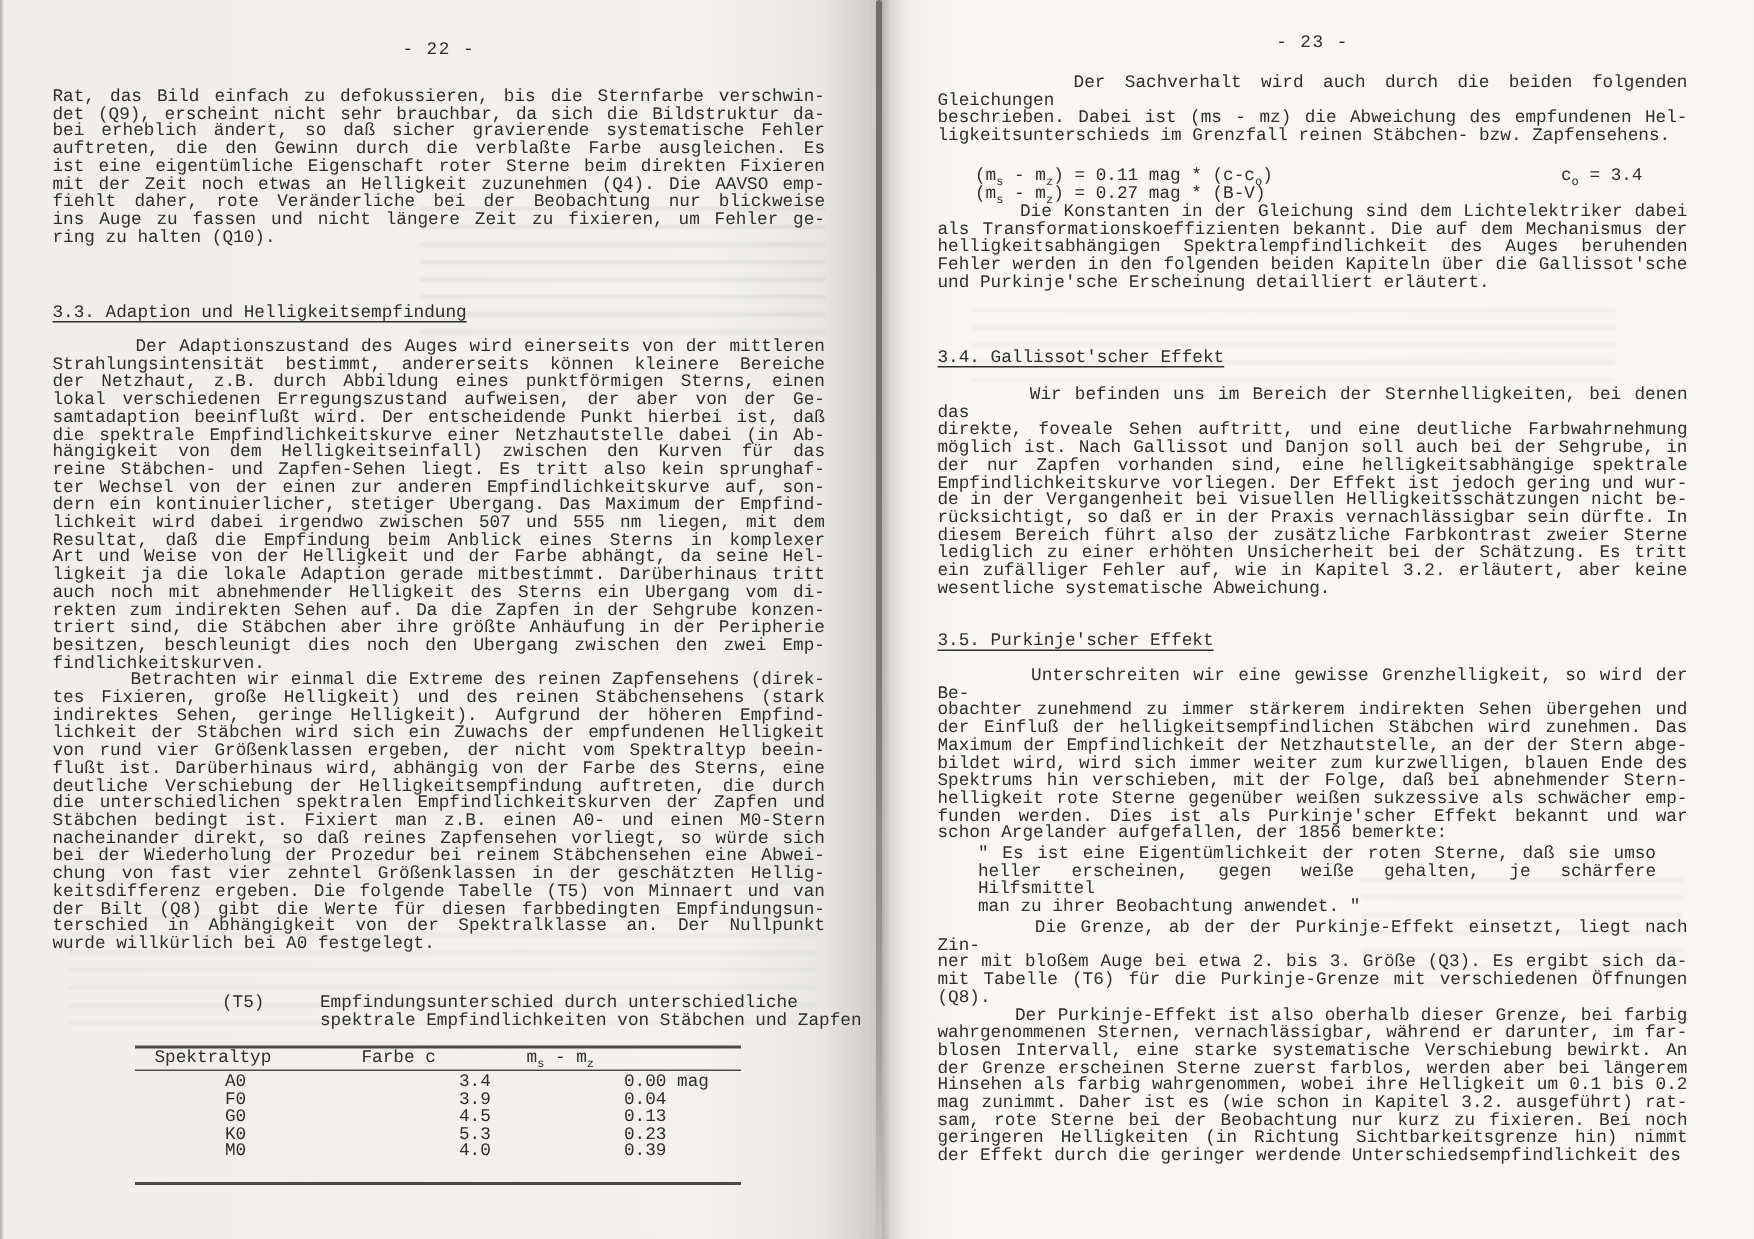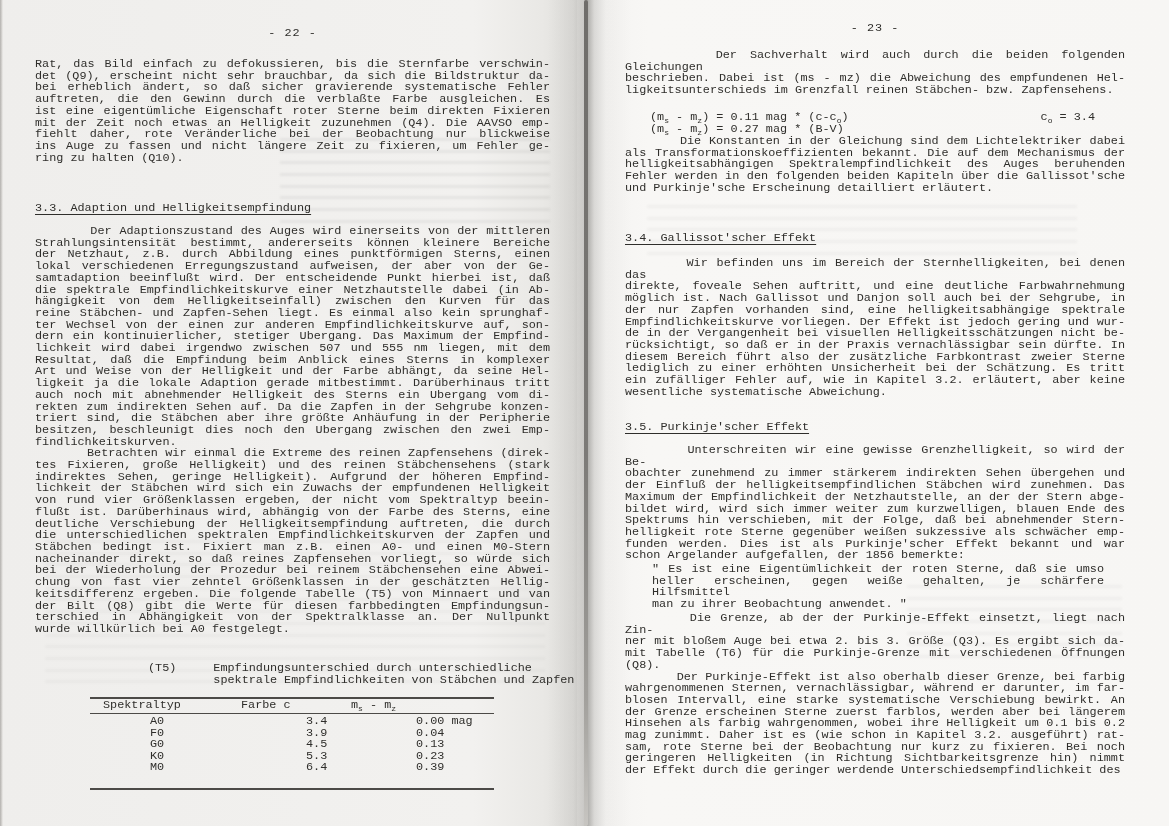--- a/index.html
+++ b/index.html
@@ -80,21 +80,21 @@
     <div class="block col" style="top:226px;">
       <div class="para">
 
       <div class="ln">&nbsp;&nbsp;&nbsp;&nbsp;&nbsp;&nbsp;&nbsp;Der Adaptionszustand des Auges wird einerseits von der mittleren</div>
           <div class="ln">Strahlungsintensität bestimmt, andererseits können kleinere Bereiche</div>
           <div class="ln">der Netzhaut, z.B. durch Abbildung eines punktförmigen Sterns, einen</div>
           <div class="ln">lokal verschiedenen Erregungszustand aufweisen, der aber von der Ge-</div>
           <div class="ln">samtadaption beeinflußt wird. Der entscheidende Punkt hierbei ist, daß</div>
           <div class="ln">die spektrale Empfindlichkeitskurve einer Netzhautstelle dabei (in Ab-</div>
           <div class="ln">hängigkeit von dem Helligkeitseinfall) zwischen den Kurven für das</div>
-          <div class="ln">reine Stäbchen- und Zapfen-Sehen liegt. Es einmal also kein sprunghaf-</div>
+          <div class="ln">reine Stäbchen- und Zapfen-Sehen liegt. Es tritt also kein sprunghaf-</div>
           <div class="ln">ter Wechsel von der einen zur anderen Empfindlichkeitskurve auf, son-</div>
           <div class="ln">dern ein kontinuierlicher, stetiger Ubergang. Das Maximum der Empfind-</div>
           <div class="ln">lichkeit wird dabei irgendwo zwischen 507 und 555 nm liegen, mit dem</div>
           <div class="ln">Resultat, daß die Empfindung beim Anblick eines Sterns in komplexer</div>
           <div class="ln">Art und Weise von der Helligkeit und der Farbe abhängt, da seine Hel-</div>
           <div class="ln">ligkeit ja die lokale Adaption gerade mitbestimmt. Darüberhinaus tritt</div>
           <div class="ln">auch noch mit abnehmender Helligkeit des Sterns ein Ubergang vom di-</div>
           <div class="ln">rekten zum indirekten Sehen auf. Da die Zapfen in der Sehgrube konzen-</div>
           <div class="ln">triert sind, die Stäbchen aber ihre größte Anhäufung in der Peripherie</div>
           <div class="ln">besitzen, beschleunigt dies noch den Ubergang zwischen den zwei Emp-</div>
@@ -157,21 +157,21 @@
           </div>
 
           <div class="t5-row">
             <span class="c1 d1">K0</span>
             <span class="c2 d2">5.3</span>
             <span class="c3">0.23</span>
           </div>
 
           <div class="t5-row">
             <span class="c1 d1">M0</span>
-            <span class="c2 d2">6.4</span>
+            <span class="c2 d2">4.0</span>
             <span class="c3">0.39</span>
           </div>
         </div>
     </div>
   </div>
 
   <div class="page page-right">
     <div class="bleed" style="left:70px;top:205px;width:430px;height:55px;opacity:.6;"></div>
     <div class="bleed" style="left:330px;top:585px;width:215px;height:80px;opacity:.6;"></div>
 

